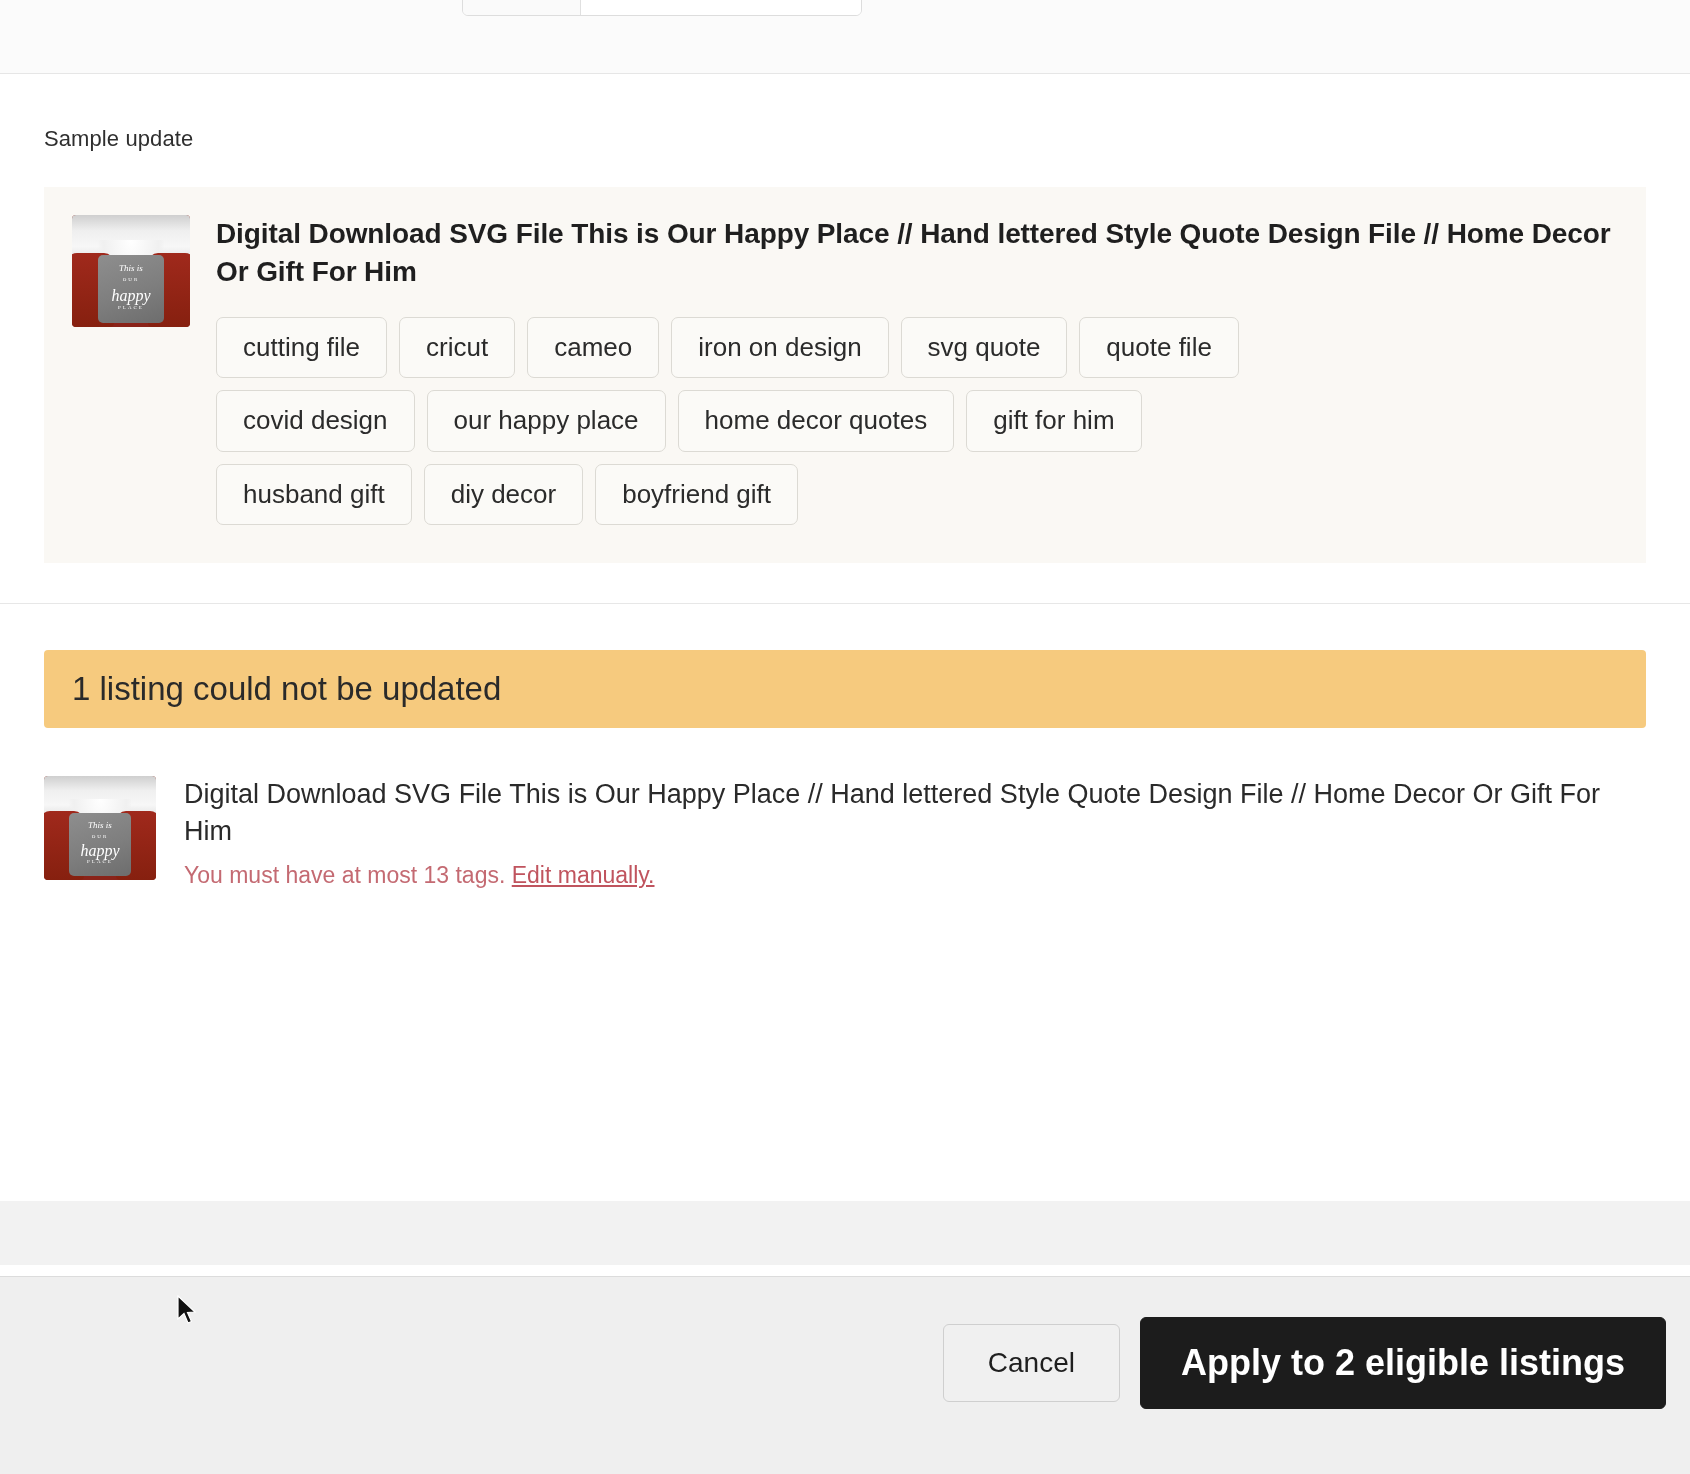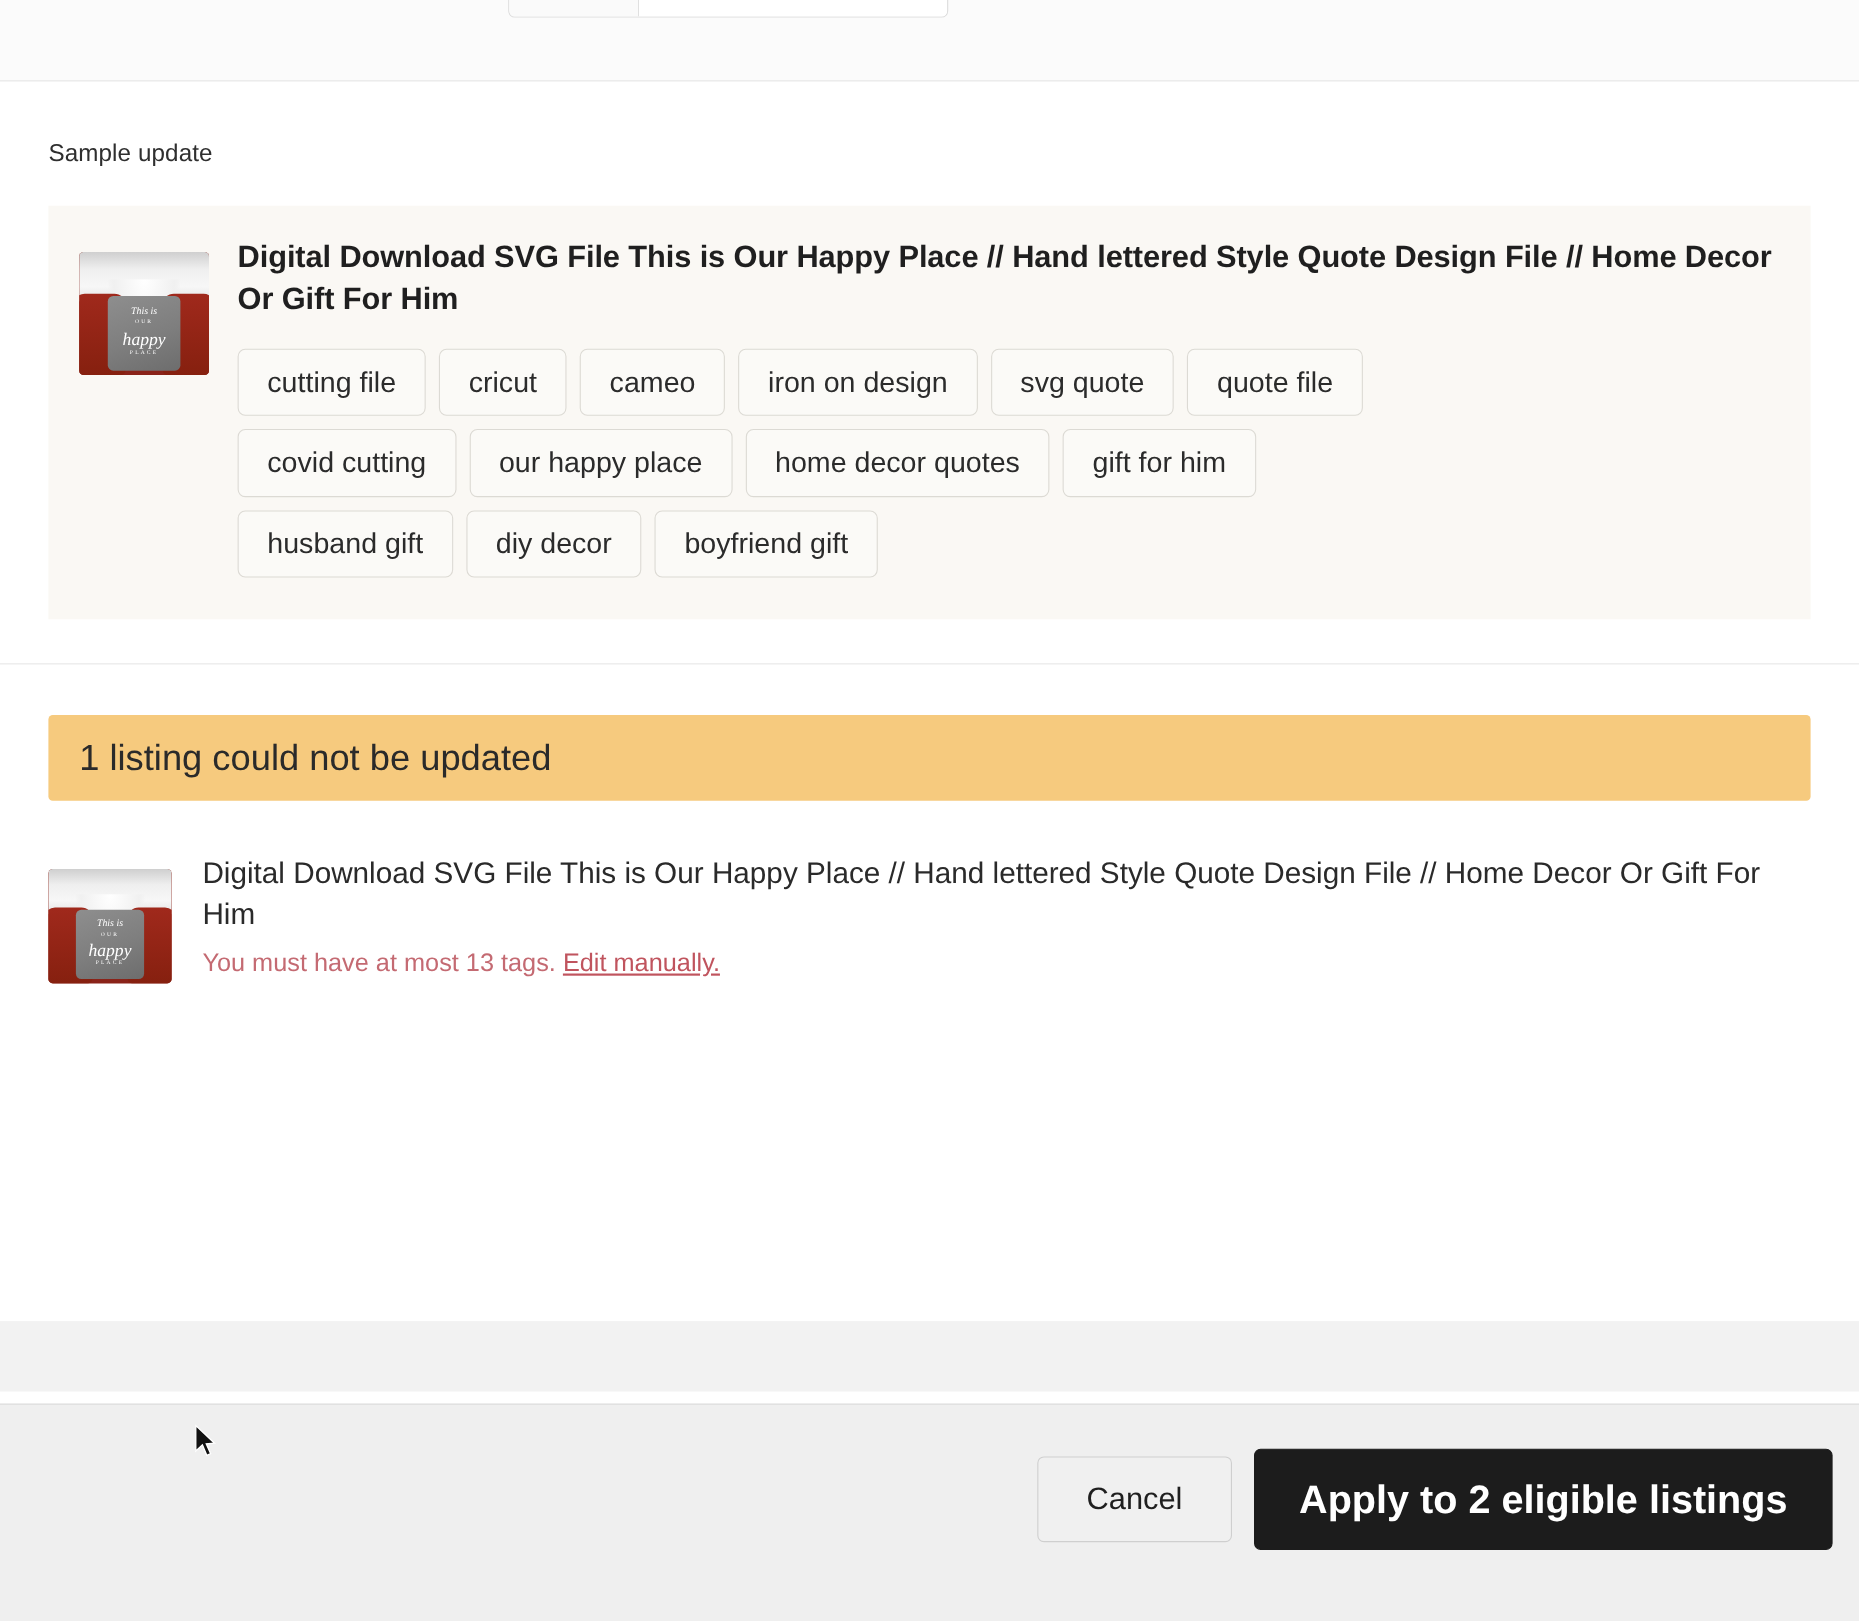--- a/index.html
+++ b/index.html
@@ -67,21 +67,20 @@
     align-items: flex-start;
   }
 
   
   .thumb {
     flex: none;
     border-radius: 4px;
     overflow: hidden;
     background: #8a2319;
     position: relative;
-    margin-top: 14px;
   }
   .thumb.lg { width: 118px; height: 112px; }
   .thumb.sm { width: 112px; height: 104px; }
 
   .thumb .bedsheet {
     position: absolute;
     left: 0; top: 0; right: 0;
     height: 40%;
     background: linear-gradient(180deg,#cfcfcf 0%,#efefef 35%,#f7f7f7 70%,#e3e3e3 100%);
   }
@@ -284,21 +283,21 @@
 
     <div class="listing-body">
       <div class="listing-title-lg">Digital Download SVG File This is Our Happy Place // Hand lettered Style Quote Design File // Home Decor Or Gift For Him</div>
       <div class="tag-wrap">
           <div class="tag-chip">cutting file</div>
           <div class="tag-chip">cricut</div>
           <div class="tag-chip">cameo</div>
           <div class="tag-chip">iron on design</div>
           <div class="tag-chip">svg quote</div>
           <div class="tag-chip">quote file</div>
-          <div class="tag-chip">covid cutting</div>
+          <div class="tag-chip">covid design</div>
           <div class="tag-chip">our happy place</div>
           <div class="tag-chip">home decor quotes</div>
           <div class="tag-chip">gift for him</div>
           <div class="tag-chip">husband gift</div>
           <div class="tag-chip">diy decor</div>
           <div class="tag-chip">boyfriend gift</div>
         </div>
     </div>
 
   </div>

